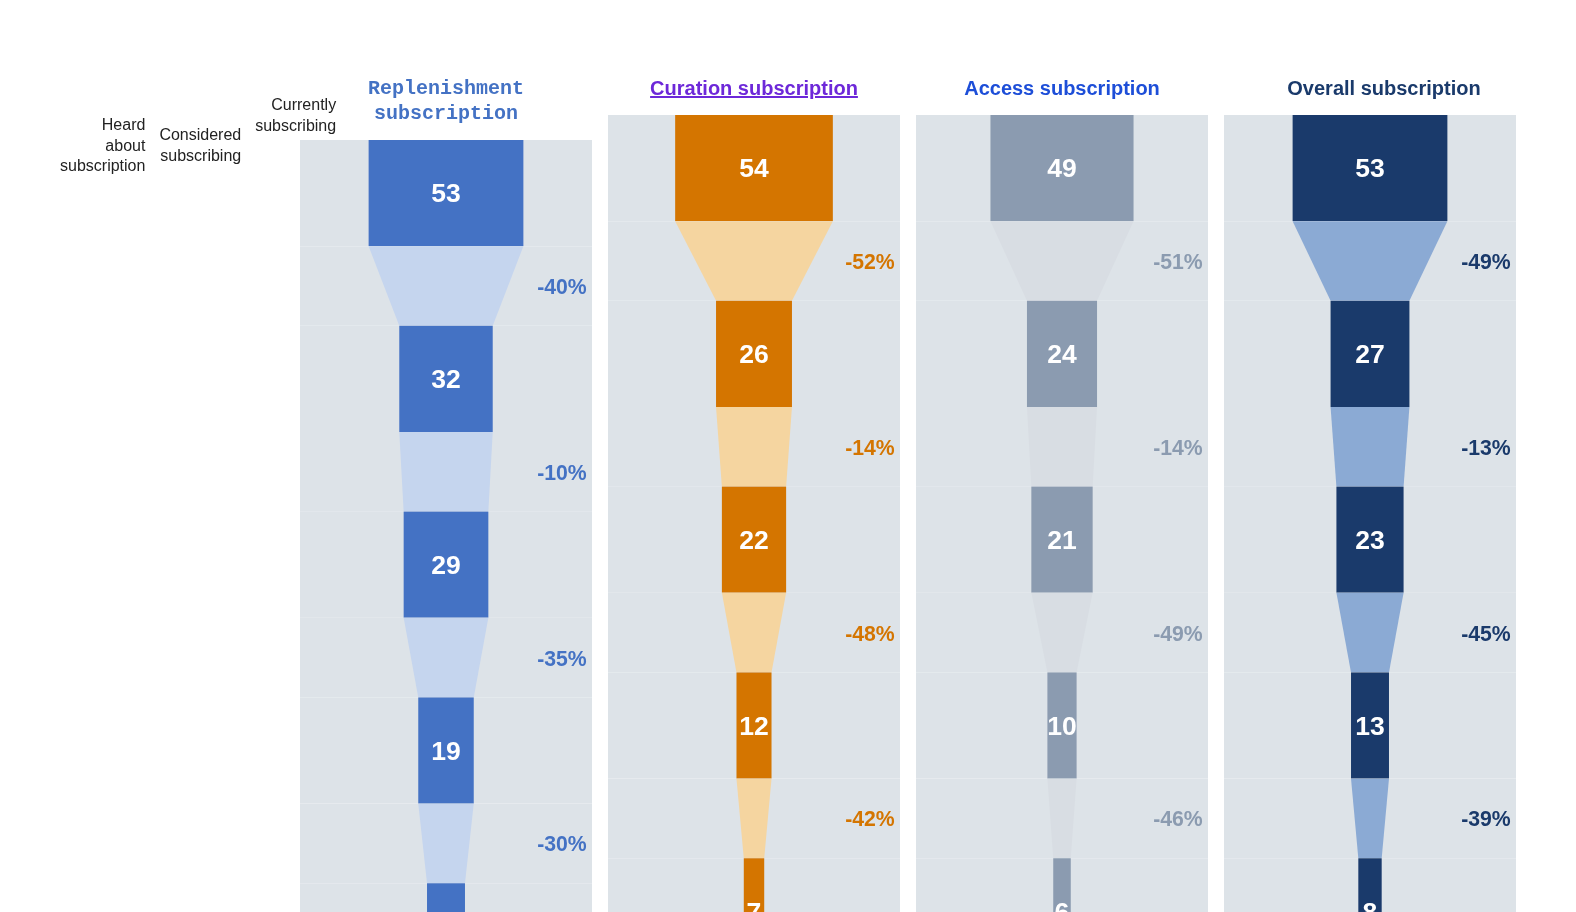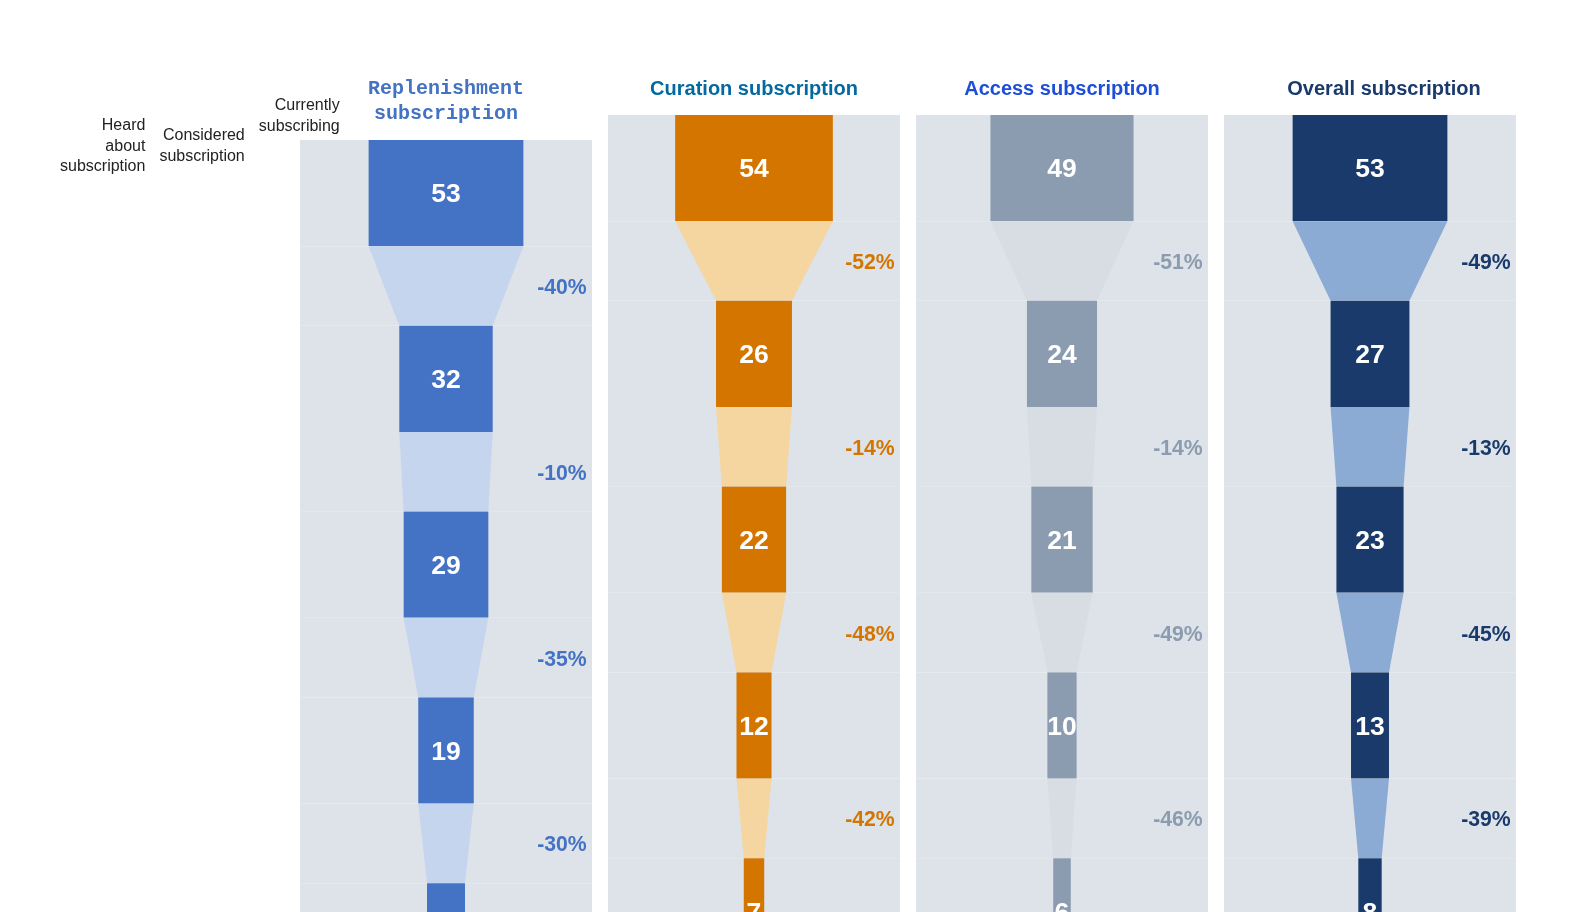--- a/index.html
+++ b/index.html
@@ -65,21 +65,21 @@
 <body>
 
 <div>
   <div class="chart-title"></div>
   <div class="chart-subtitle"></div>
 
   <div class="chart-area">
 
     <div class="row-labels" id="row-labels-container">
         <div class="row-label-cell" style="height: 140px;">Heard about subscription</div>
-        <div class="row-label-cell" style="height: 140px;">Considered subscription</div>
+        <div class="row-label-cell" style="height: 140px;">Considered subscribing</div>
         <div class="row-label-cell" style="height: 80px;">Currently subscribing</div>
       </div>
 
     <div class="columns-area" id="columns-container">
         <div class="funnel-column">
           <div class="col-header" style="color: rgb(68, 114, 196); font-family: Liberation Mono, monospace;">Replenishment subscription</div>
           <svg width="100%" viewBox="0 0 220 640">
             <rect x="0" y="0" width="220" height="80" fill="#dde3e8"></rect>
             <rect x="51.699999999999996" y="0" width="116.60000000000001" height="80" fill="#4472C4"></rect>
             <text x="110" y="47" text-anchor="middle" fill="#fff" font-size="20" font-weight="bold" font-family="Arial, sans-serif">53</text>
@@ -103,21 +103,21 @@
             <text x="110" y="467" text-anchor="middle" fill="#fff" font-size="20" font-weight="bold" font-family="Arial, sans-serif">19</text>
             <polygon points="0,500 220,500 220,560 0,560" fill="#dde3e8"></polygon>
             <polygon points="89.1,500 130.89999999999998,500 124.30000000000001,560 95.7,560" fill="#c5d5ee"></polygon>
             <text x="216" y="536" text-anchor="end" fill="#4472C4" font-size="16" font-weight="bold" font-family="Arial, sans-serif">-30%</text>
             <rect x="0" y="560" width="220" height="80" fill="#dde3e8"></rect>
             <rect x="95.7" y="560" width="28.6" height="80" fill="#4472C4"></rect>
             <text x="110" y="607" text-anchor="middle" fill="#fff" font-size="20" font-weight="bold" font-family="Arial, sans-serif">13</text>
           </svg>
         </div>
         <div class="funnel-column">
-          <div class="col-header" style="color: #0369a1;">Curation subscription</div>
+          <div class="col-header" style="color: #6d28d9; text-decoration: underline;">Curation subscription</div>
           <svg width="100%" viewBox="0 0 220 640">
             <rect x="0" y="0" width="220" height="80" fill="#dde3e8"></rect>
             <rect x="50.599999999999994" y="0" width="118.80000000000001" height="80" fill="#D47500"></rect>
             <text x="110" y="47" text-anchor="middle" fill="#fff" font-size="20" font-weight="bold" font-family="Arial, sans-serif">54</text>
             <polygon points="0,80 220,80 220,140 0,140" fill="#dde3e8"></polygon>
             <polygon points="50.599999999999994,80 169.4,80 138.60000000000002,140 81.4,140" fill="#f5d5a0"></polygon>
             <text x="216" y="116" text-anchor="end" fill="#D47500" font-size="16" font-weight="bold" font-family="Arial, sans-serif">-52%</text>
             <rect x="0" y="140" width="220" height="80" fill="#dde3e8"></rect>
             <rect x="81.4" y="140" width="57.2" height="80" fill="#D47500"></rect>
             <text x="110" y="187" text-anchor="middle" fill="#fff" font-size="20" font-weight="bold" font-family="Arial, sans-serif">26</text>

